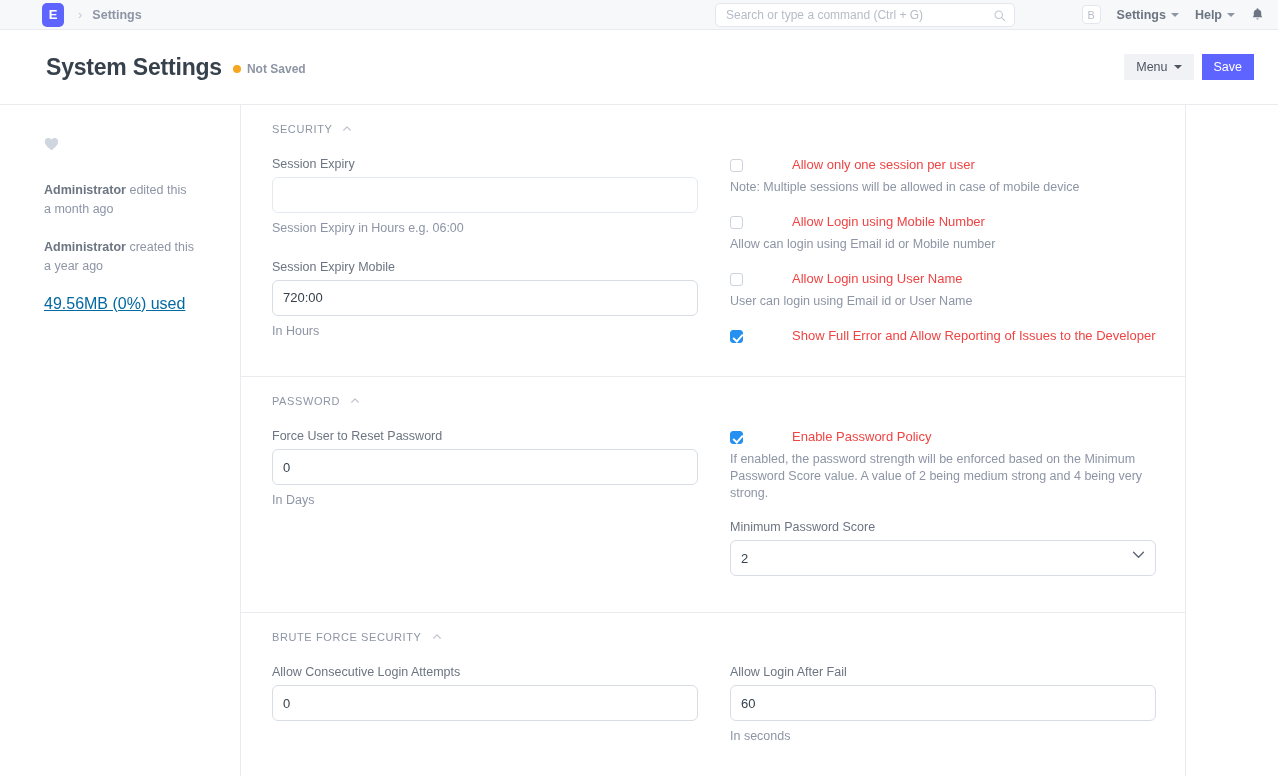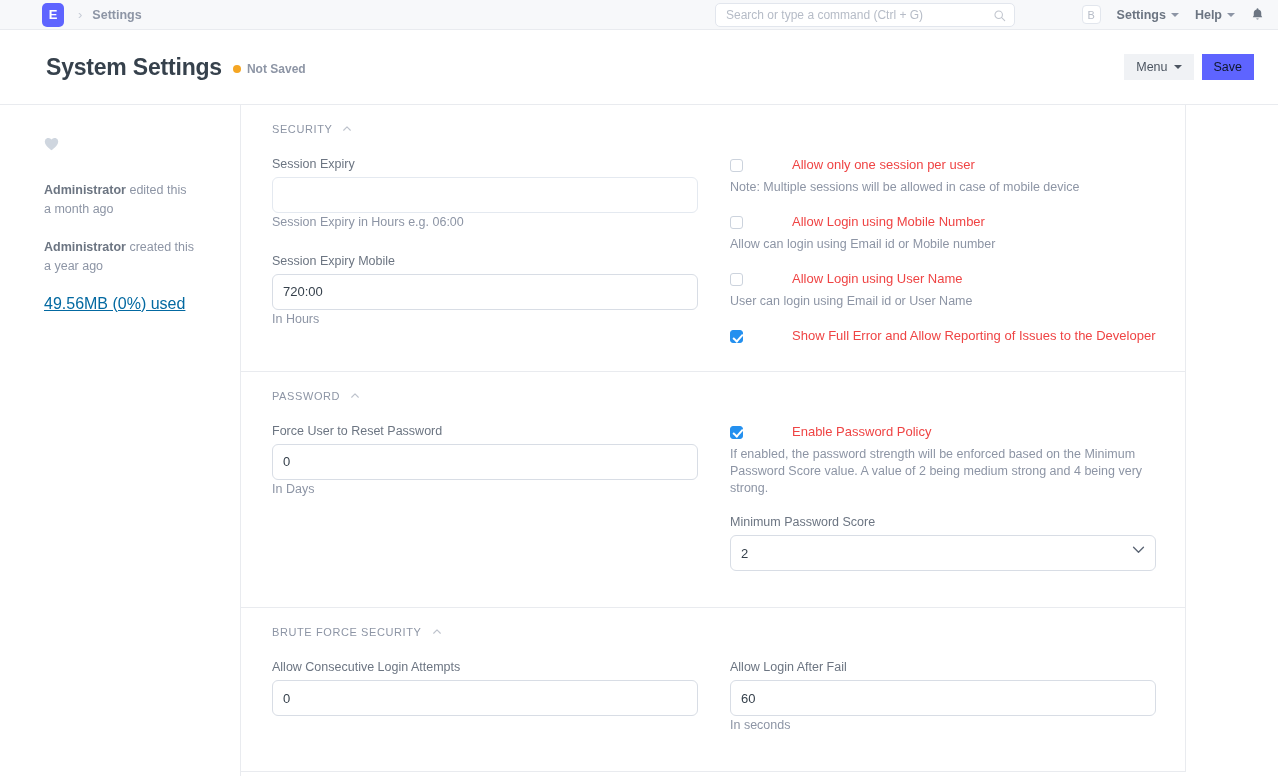--- a/index.html
+++ b/index.html
@@ -142,21 +142,21 @@
   .btn {
     font-family: "Liberation Sans", sans-serif;
     font-size: 12.5px;
     border-radius: 0;
     padding: 6px 12px;
     border: none;
     cursor: pointer;
     display: flex; align-items: center; gap: 6px;
   }
   .btn-default { background: #f0f2f5; color: #4c5561; }
-  .btn-primary { background: #5e64ff; color: #0f172a; }
+  .btn-primary { background: #5e64ff; color: #ffffff; }
   .btn-default .caret { border-top-color: #4c5561; }
 
   
   .page-body {
     display: flex;
     height: 671px;
     background: #fff;
   }
   .sidebar {
     width: 241px;
@@ -222,21 +222,21 @@
     font-size: 13px;
     color: #36414c;
     padding: 0 10px;
     outline: none;
   }
   .ctl.empty { border-color: #e4e9f0; }
   .ctl::placeholder { color: #b6bcc7; }
   .field-desc {
     font-size: 12.5px;
     color: #8d95a5;
-    margin-top: 1px;
+    margin-top: 7px;
     line-height: 1.4;
   }
   .select-wrap { position: relative; }
   .select-wrap .chev-down {
     position: absolute;
     right: 11px;
     top: 10px;
     width: 13px; height: 9px;
     pointer-events: none;
   }

